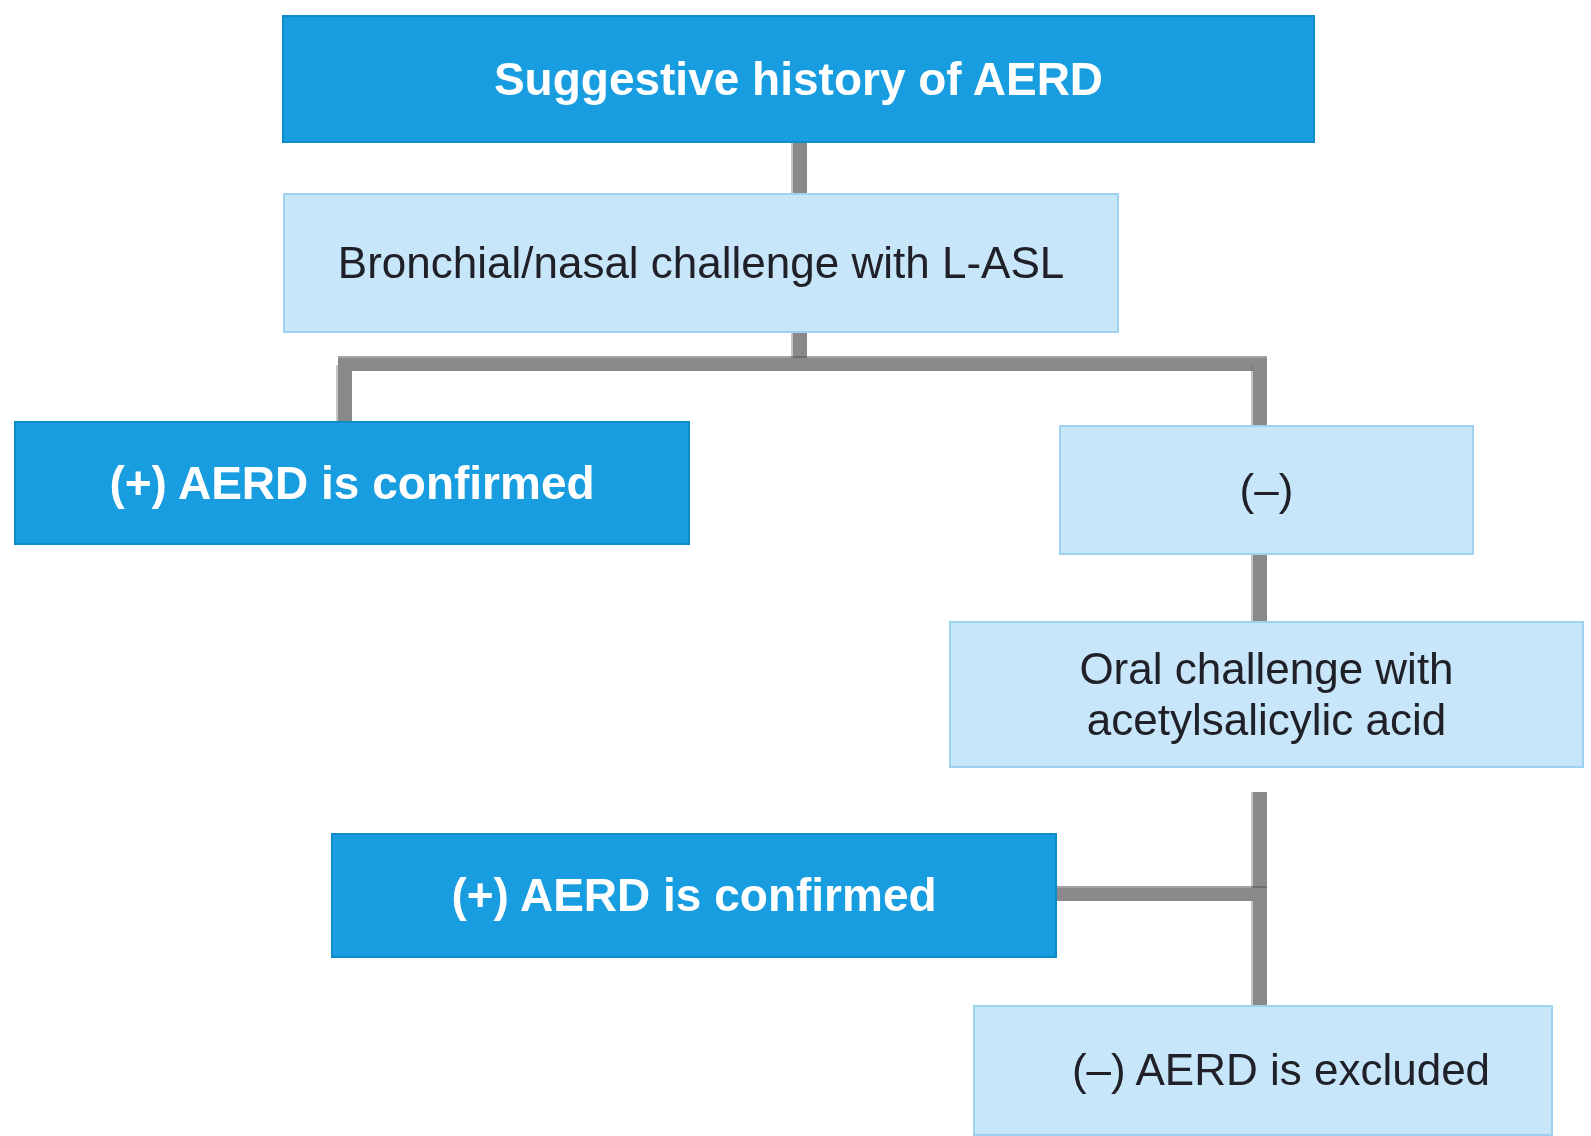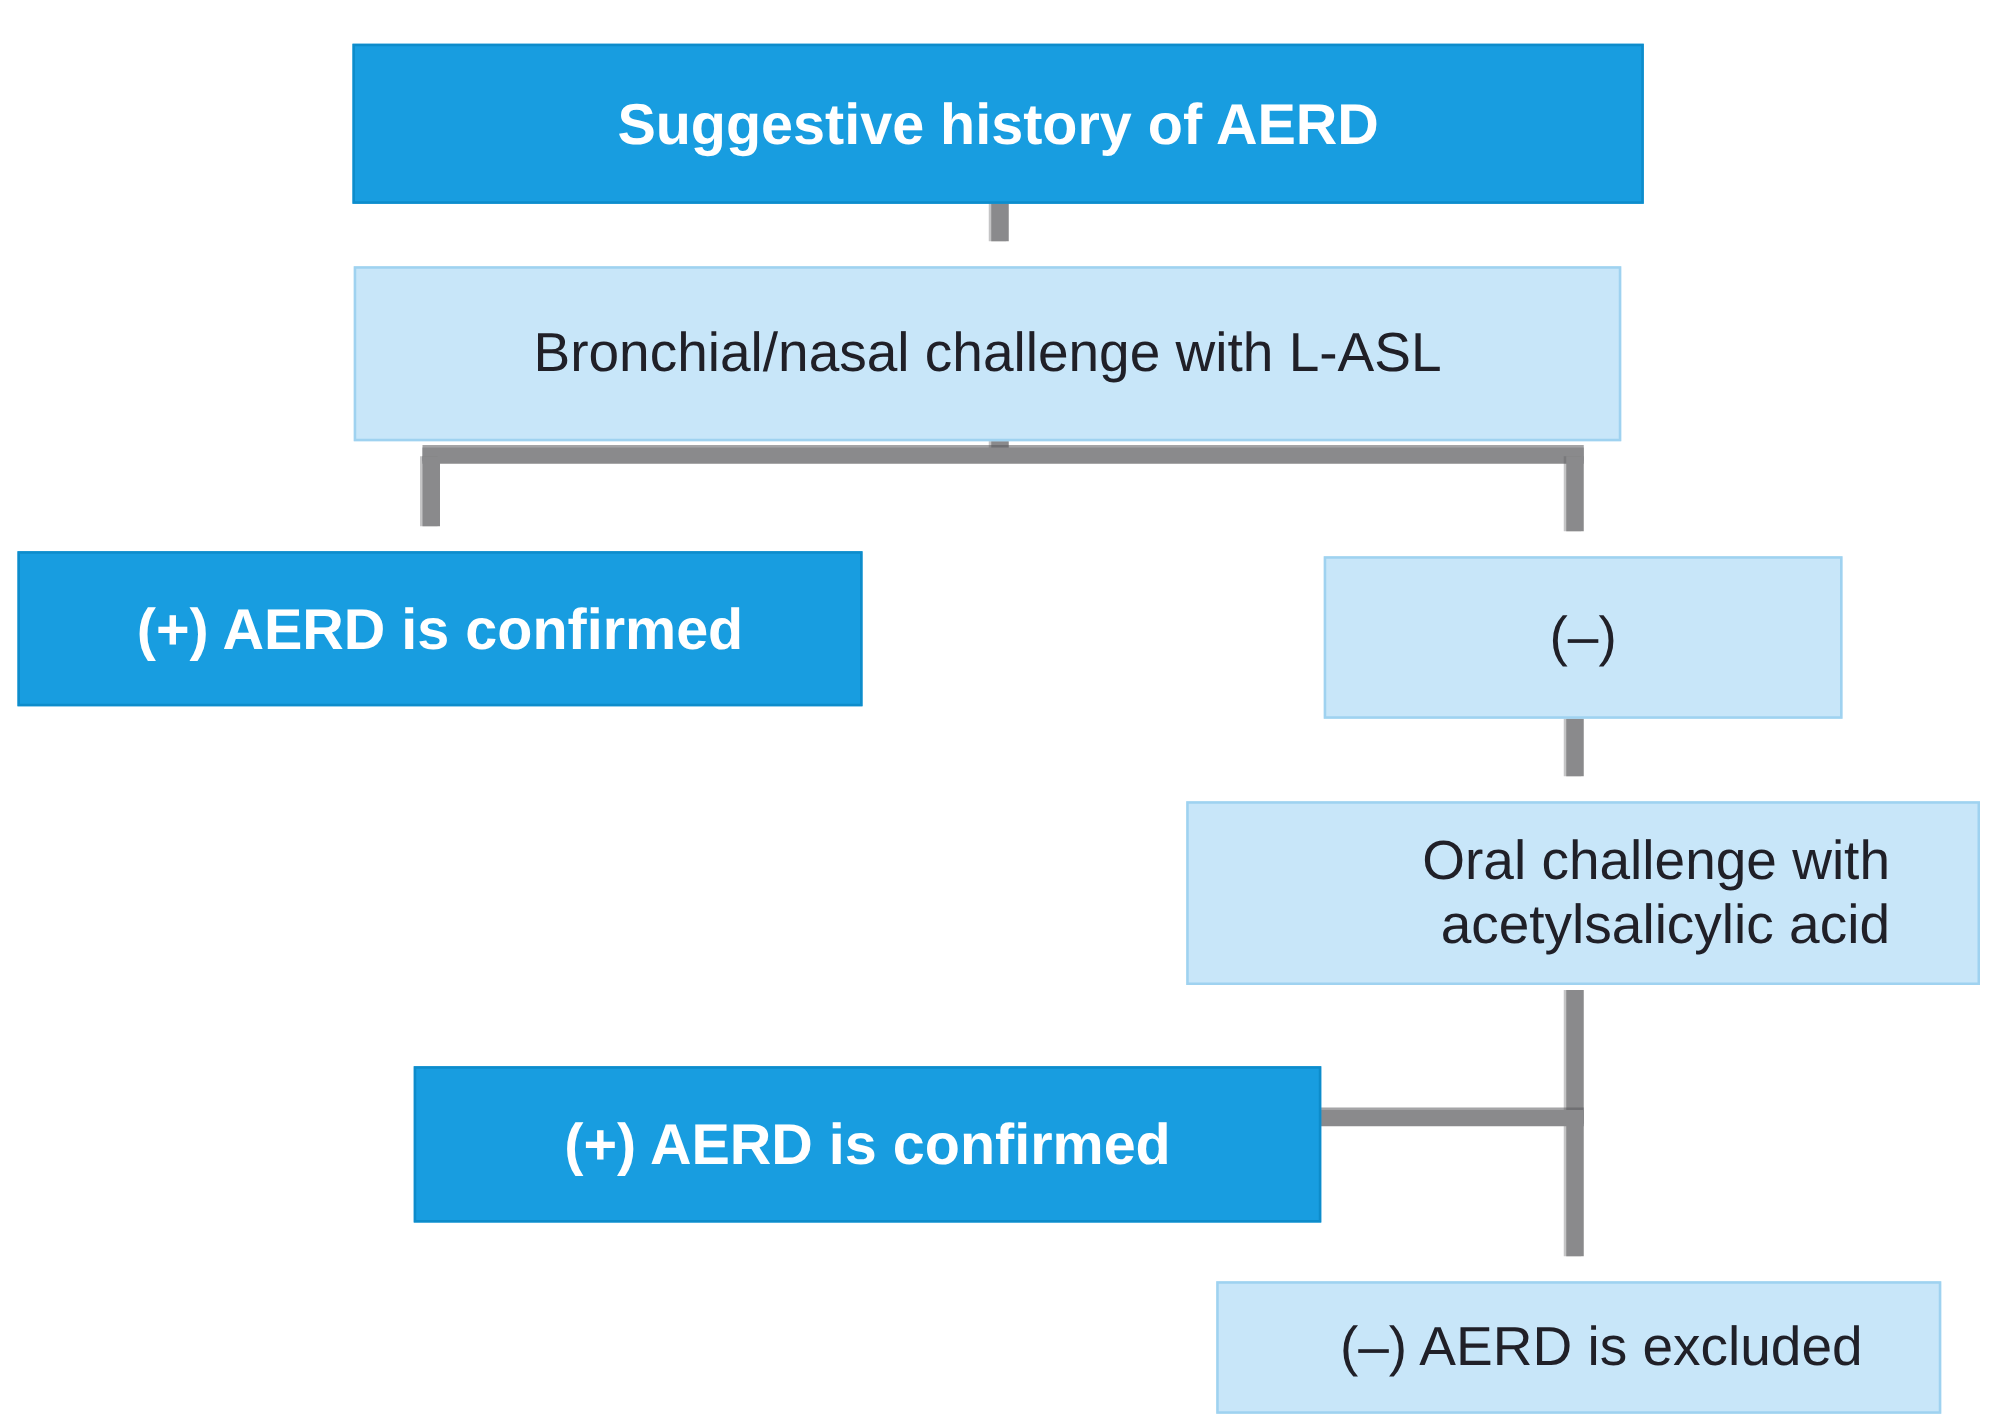--- a/index.html
+++ b/index.html
@@ -22,24 +22,23 @@
     height: 1136px;
     background: #ffffff;
     overflow: hidden;
     font-family: "Liberation Sans", "DejaVu Sans", sans-serif;
   }
   .node {
     position: absolute;
     display: flex;
     align-items: center;
     justify-content: center;
-    text-align: right;
+    text-align: center;
     box-sizing: border-box;
     line-height: 1.15;
-    margin-top: 20px;
   }
   .node.primary {
     background: var(--primary-blue, #189de0);
     border: 2px solid var(--primary-blue-border, #0d8ccb);
     color: var(--light-text, #ffffff);
     font-weight: 700;
     font-size: 46px;
   }
   .node.light {
     background: var(--light-blue, #c8e6f9);
@@ -56,26 +55,26 @@
     height: 13px;
     box-shadow: 0 -2px 0 rgba(90,90,92,0.55);
   }
   .connector.v {
     width: 14px;
     box-shadow: -2px 0 0 rgba(90,90,92,0.35);
   }
 
   
   #node-history            { left: 282px;  top: 15px;   width: 1033px; height: 128px; }
-  #node-bronchial          { left: 283px;  top: 193px;  width: 1014px; height: 140px; padding: 0 40px; }
+  #node-bronchial          { left: 283px;  top: 193px;  width: 836px; height: 140px; padding: 0 40px; }
   #node-positive-1         { left: 14px;   top: 421px;  width: 676px;  height: 124px; }
   #node-negative-1         { left: 1059px; top: 425px;  width: 415px;  height: 130px; }
   #node-oral               { left: 949px;  top: 621px;  width: 635px;  height: 147px; padding: 0 70px; }
   #node-positive-2         { left: 331px;  top: 833px;  width: 726px;  height: 125px; }
-  #node-negative-2         { left: 973px;  top: 1005px; width: 580px;  height: 106px; padding-left: 36px; }
+  #node-negative-2         { left: 973px;  top: 1005px; width: 580px;  height: 131px; padding-left: 36px; }
 
   
   #conn-history-bronchial  { left: 793px;  top: 143px;  height: 50px; }
   #conn-bronchial-branch   { left: 793px;  top: 333px;  height: 32px; }
   #conn-branch-horizontal  { left: 338px;  top: 358px;  width: 929px; }
   #conn-branch-left-drop   { left: 338px;  top: 365px;  height: 56px; }
   #conn-branch-right-drop  { left: 1253px; top: 365px;  height: 60px; }
   #conn-negative-oral      { left: 1253px; top: 555px;  height: 66px; }
   #conn-oral-excluded      { left: 1253px; top: 792px;  height: 213px; }
   #conn-positive2-stub     { left: 1055px; top: 888px;  width: 212px; }

